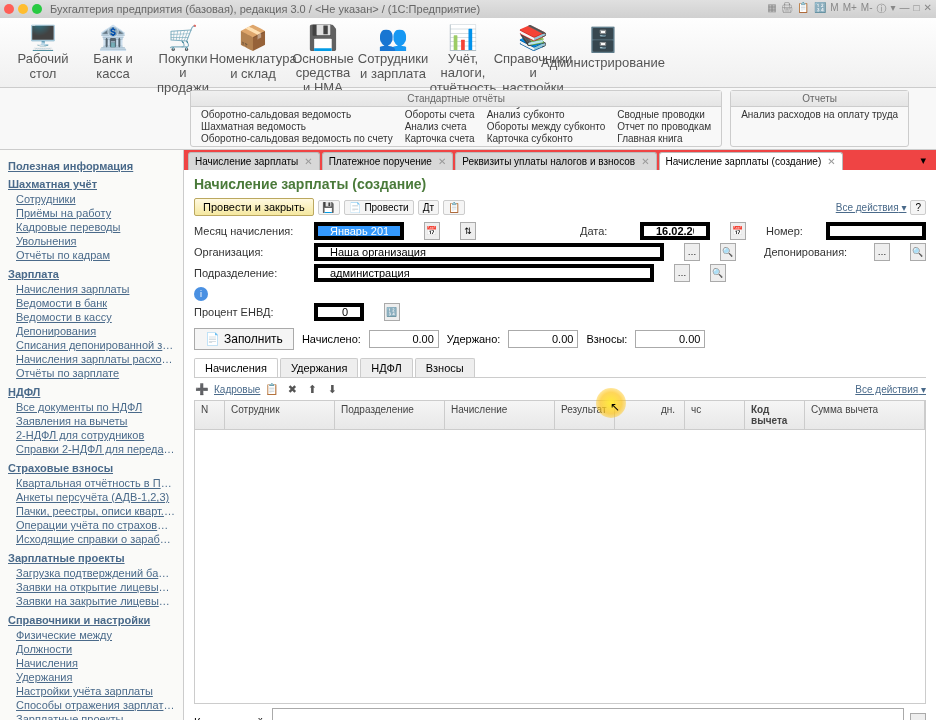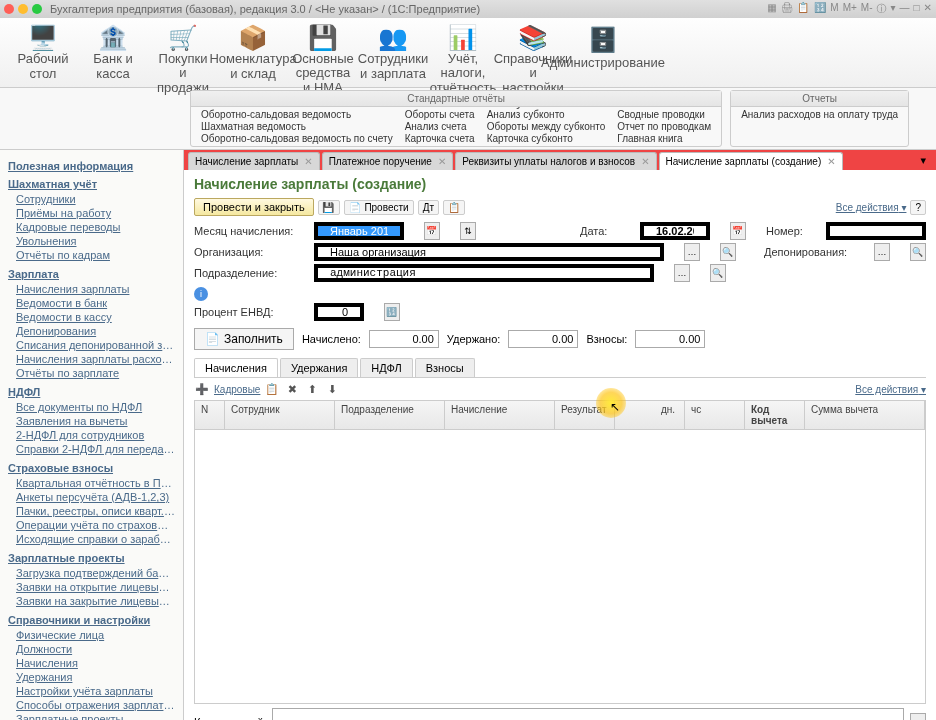--- a/index.html
+++ b/index.html
@@ -200,21 +200,21 @@
       <div class="side-item">Квартальная отчётность в ПФР</div>
       <div class="side-item">Анкеты персучёта (АДВ-1,2,3)</div>
       <div class="side-item">Пачки, реестры, описи кварт. отчётнос…</div>
       <div class="side-item">Операции учёта по страховым взносам</div>
       <div class="side-item">Исходящие справки о заработке для р…</div>
       <div class="side-sec">Зарплатные проекты</div>
       <div class="side-item">Загрузка подтверждений банка</div>
       <div class="side-item">Заявки на открытие лицевых счетов</div>
       <div class="side-item">Заявки на закрытие лицевых счетов</div>
       <div class="side-sec">Справочники и настройки</div>
-      <div class="side-item">Физические лица</div>
+      <div class="side-item">Физические между</div>
       <div class="side-item">Должности</div>
       <div class="side-item">Начисления</div>
       <div class="side-item">Удержания</div>
       <div class="side-item">Настройки учёта зарплаты</div>
       <div class="side-item">Способы отражения зарплаты в бух. уч…</div>
       <div class="side-item">Зарплатные проекты</div>
     </div>
 
   <div class="main">
     <div class="tabs" id="tabs">
@@ -268,21 +268,21 @@
         <input class="finput" style="flex: 1 1 0%;" value="Наша организация">
         <span class="ibtn">…</span>
         <span class="ibtn">🔍</span>
         <label style="min-width:90px;margin-left:8px">Депонирования:</label>
         <span class="ibtn">…</span>
         <span class="ibtn">🔍</span>
       </div>
 
       <div class="frow">
         <label>Подразделение:</label>
-        <input class="finput" style="flex: 1 1 0%; max-width: 340px; font-family: Liberation Mono, monospace;" value="администрация">
+        <input class="finput" style="flex: 1 1 0%; max-width: 340px;" value="администрация">
         <span class="ibtn">…</span>
         <span class="ibtn">🔍</span>
       </div>
 
       <div class="info">
         <span class="info-ic">i</span>
       </div>
 
       <div class="frow">
         <label>Процент ЕНВД:</label>

